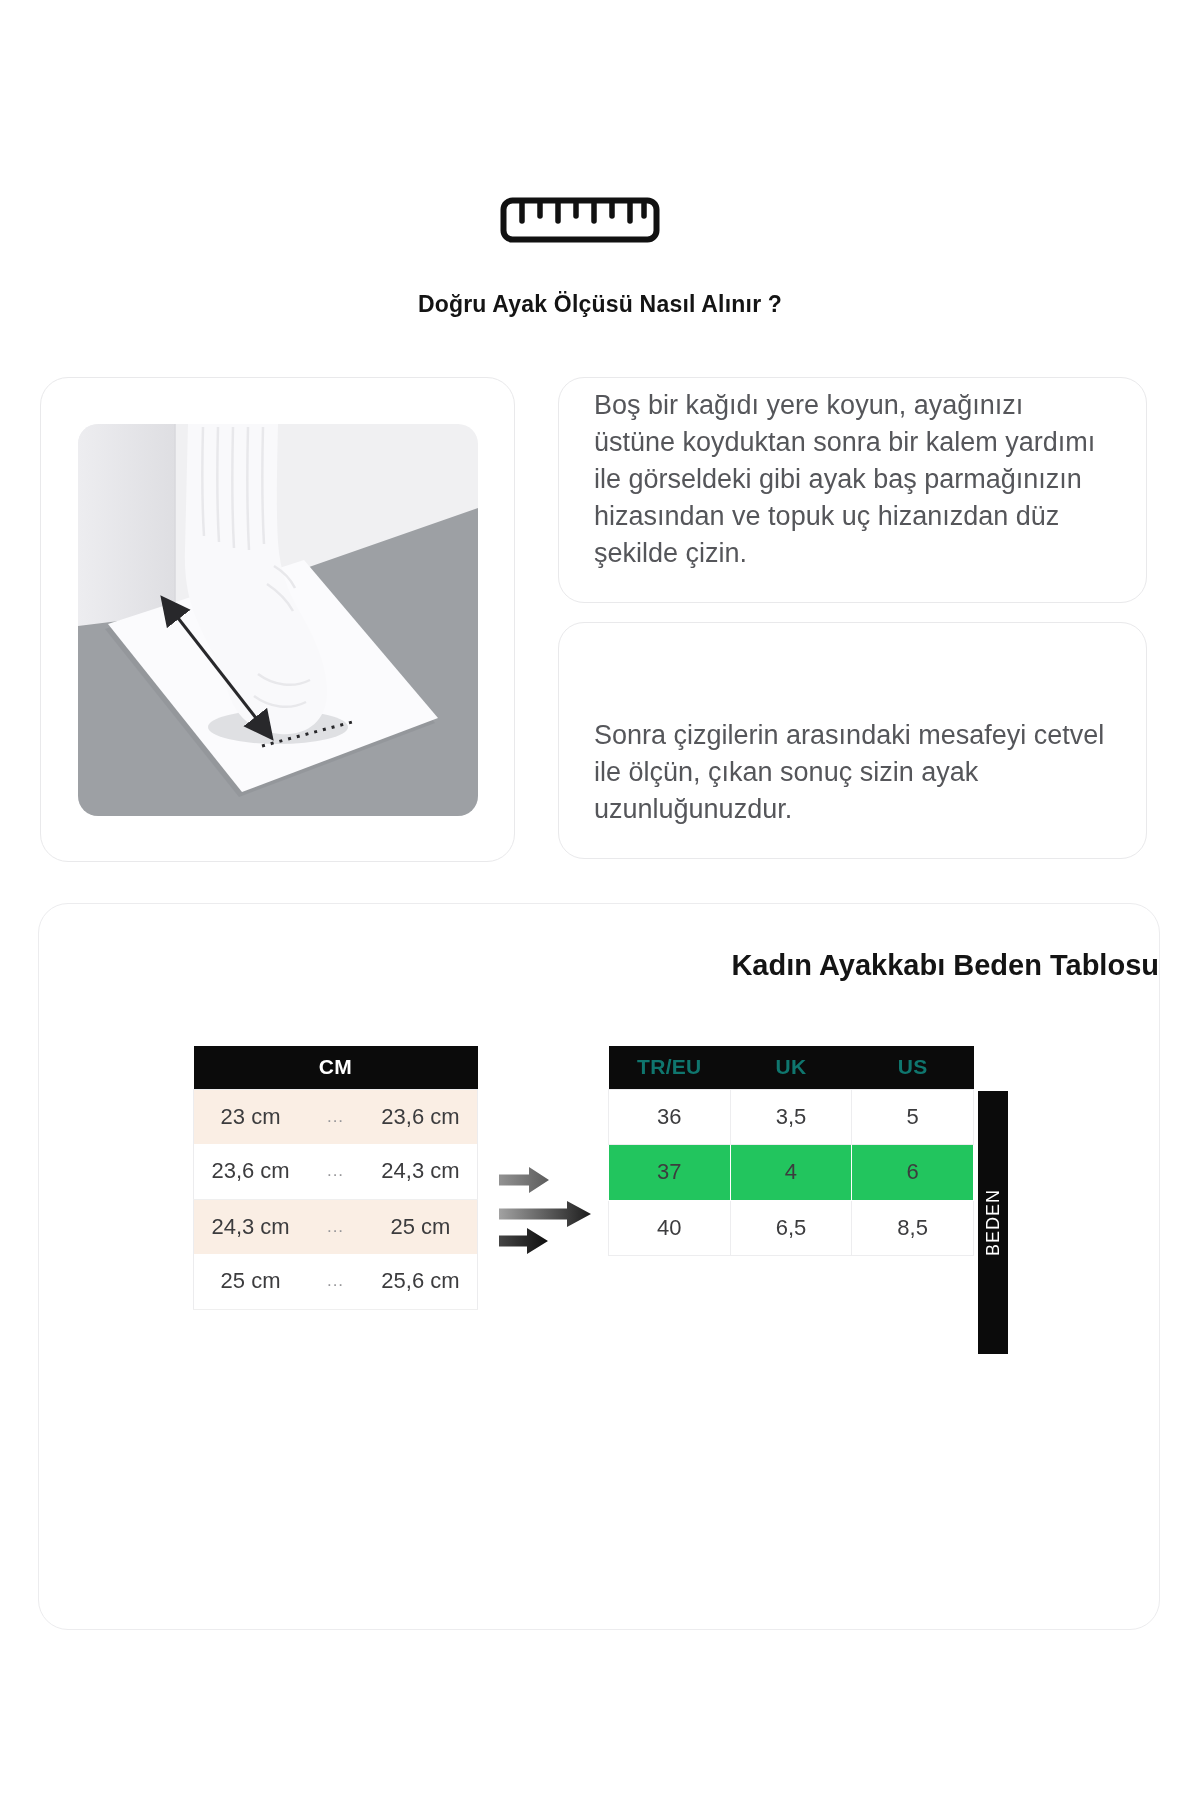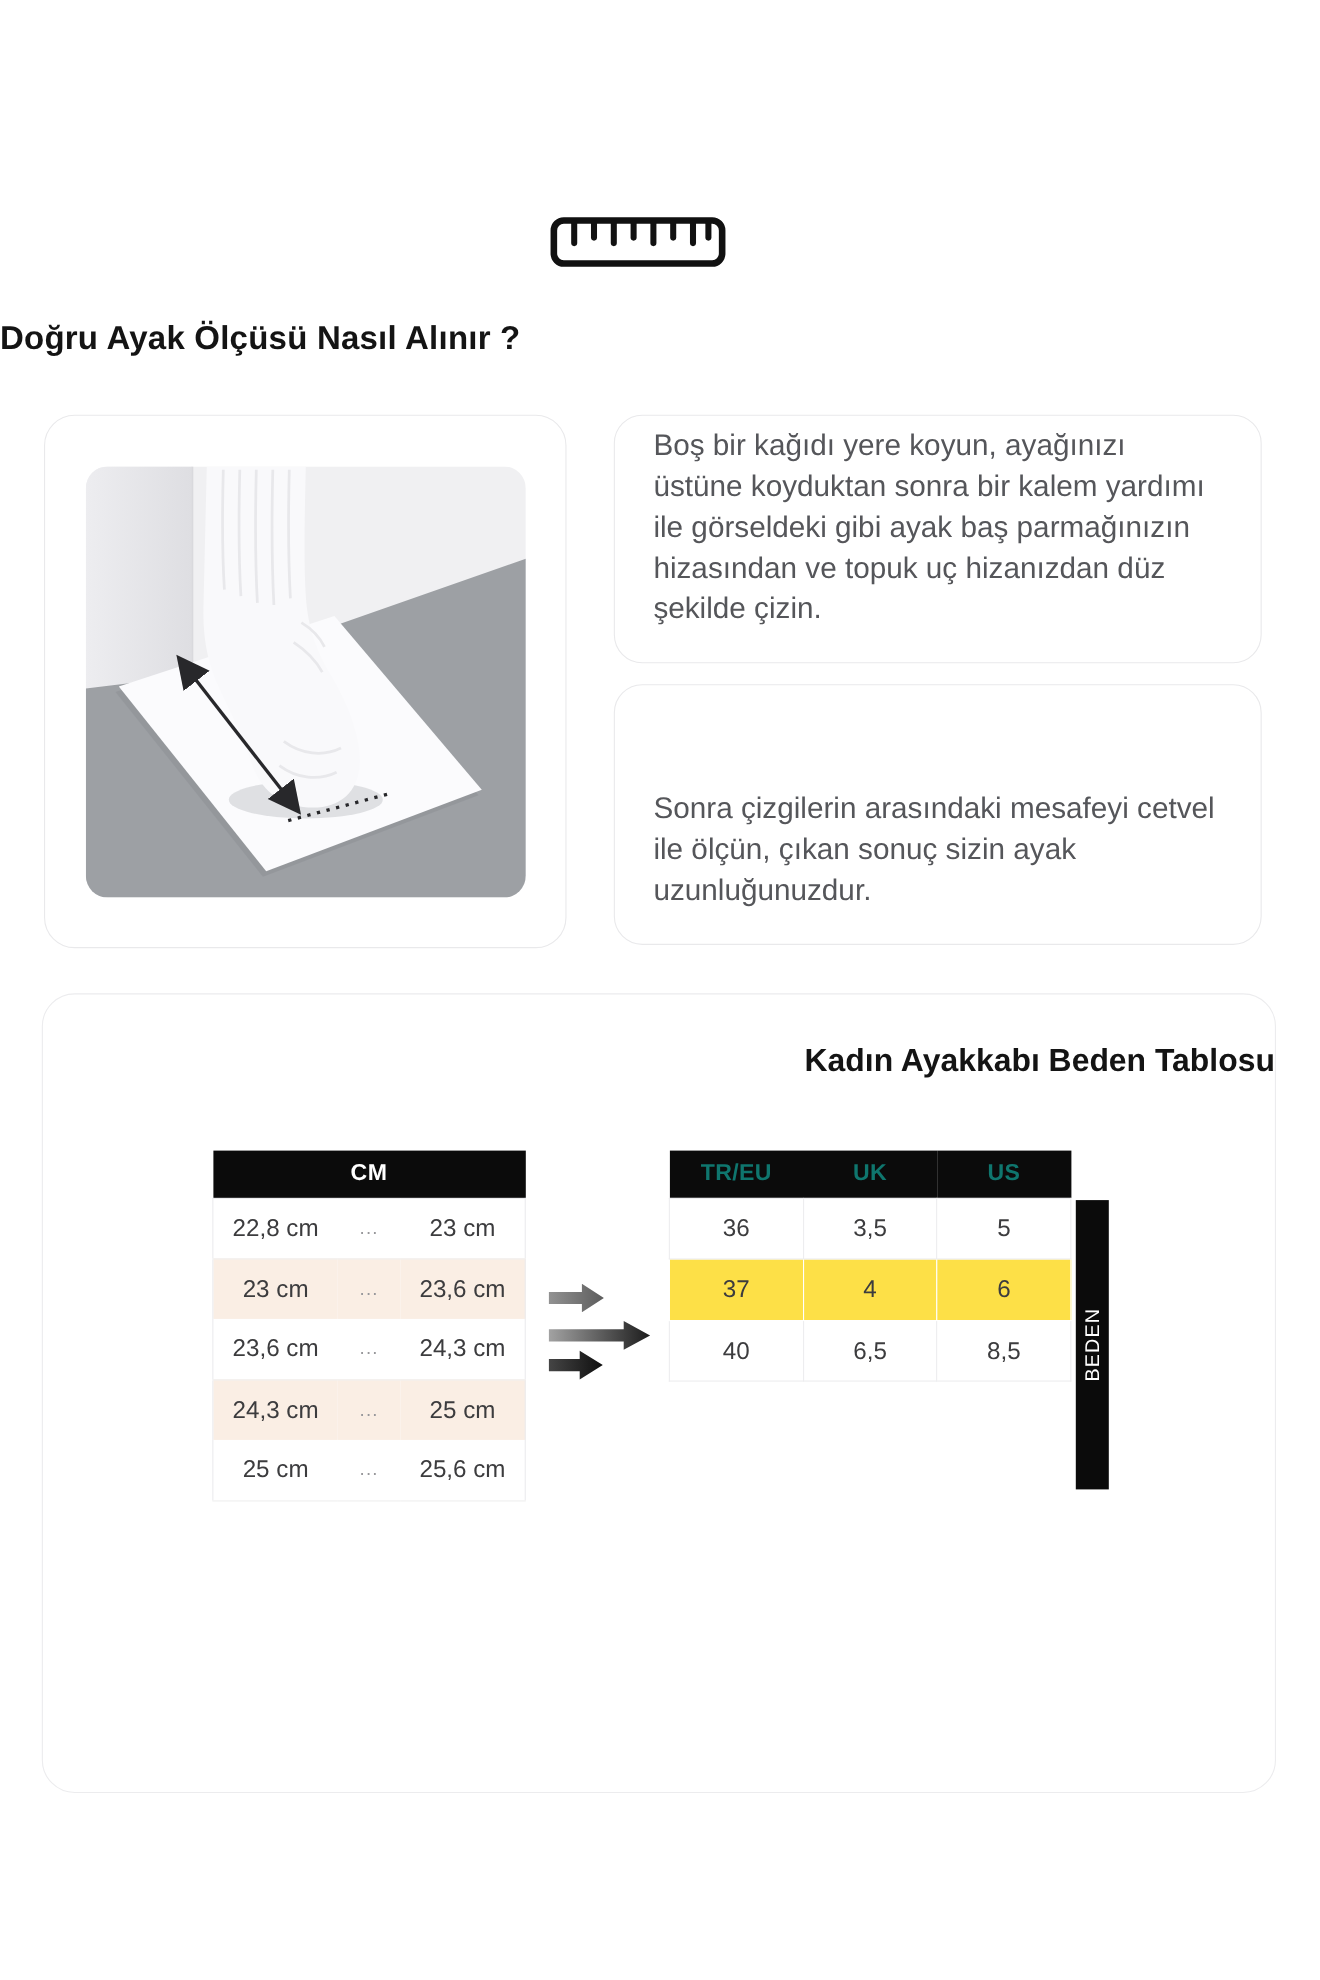--- a/index.html
+++ b/index.html
@@ -7,21 +7,21 @@
   .page {
     position:relative; width:1200px; height:1800px; margin:0 auto;
     background:#ffffff; overflow:hidden;
     font-family:"Liberation Sans","DejaVu Sans",sans-serif;
     color:#1a1a1a;
   }
   
   .ruler-wrap { position:absolute; left:500px; top:197px; width:160px; height:46px; }
   .page-title {
     position:absolute; left:0; top:291px; width:1200px;
-    text-align:left; font-size:30px; font-weight:700; color:#141414;
+    text-align:center; font-size:23px; font-weight:700; color:#141414;
     letter-spacing:.2px;
   }
   
   .photo-card {
     position:absolute; left:40px; top:377px; width:475px; height:485px;
     background:#fff; border:1.5px solid #e9e9eb; border-radius:28px;
   }
   .photo-card svg.photo { position:absolute; left:37px; top:46px; width:400px; height:392px; border-radius:20px; }
   .info-box {
     position:absolute; left:558px; width:589px;
@@ -57,21 +57,21 @@
   .cm-table col.c-side { width:40%; } .cm-table col.c-mid { width:20%; }
   .size-table {
     position:absolute; left:569px; top:142px; width:366px;
     font-size:22px; color:#3c3c3e;
   }
   .size-table th {
     background:#0b0b0b; color:#0f766e; height:43px;
     font-size:21px; font-weight:600; letter-spacing:.3px;
   }
   .size-table td { height:55.6px; border:1px solid #ededef; background:#fff; }
-  .size-table tr.alt td { background:#fde047; border-color:#fff; }
+  .size-table tr.alt td { background:#22c55e; border-color:#fff; }
   .beden-bar {
     position:absolute; left:939px; top:187px; width:30px; height:263px;
     background:#0b0b0b; display:flex; align-items:center; justify-content:center;
   }
   .beden-bar span {
     transform:rotate(-90deg); white-space:nowrap;
     color:#fff; font-size:18px; font-weight:500; letter-spacing:1px;
   }
   .transfer-arrows { position:absolute; left:452px; top:257px; width:110px; height:100px; }
 </style>
@@ -156,25 +156,20 @@
           <col class="c-side">
           <col class="c-mid">
           <col class="c-side">
         </colgroup>
       <thead>
         <tr>
             <th colspan="3">CM</th>
           </tr>
       </thead>
       <tbody>
-        <tr>
-          <td>22,8 cm</td>
-          <td class="sep">...</td>
-          <td>23 cm</td>
-        </tr>
         <tr class="alt">
           <td>23 cm</td>
           <td class="sep">...</td>
           <td>23,6 cm</td>
         </tr>
         <tr>
           <td>23,6 cm</td>
           <td class="sep">...</td>
           <td>24,3 cm</td>
         </tr>

